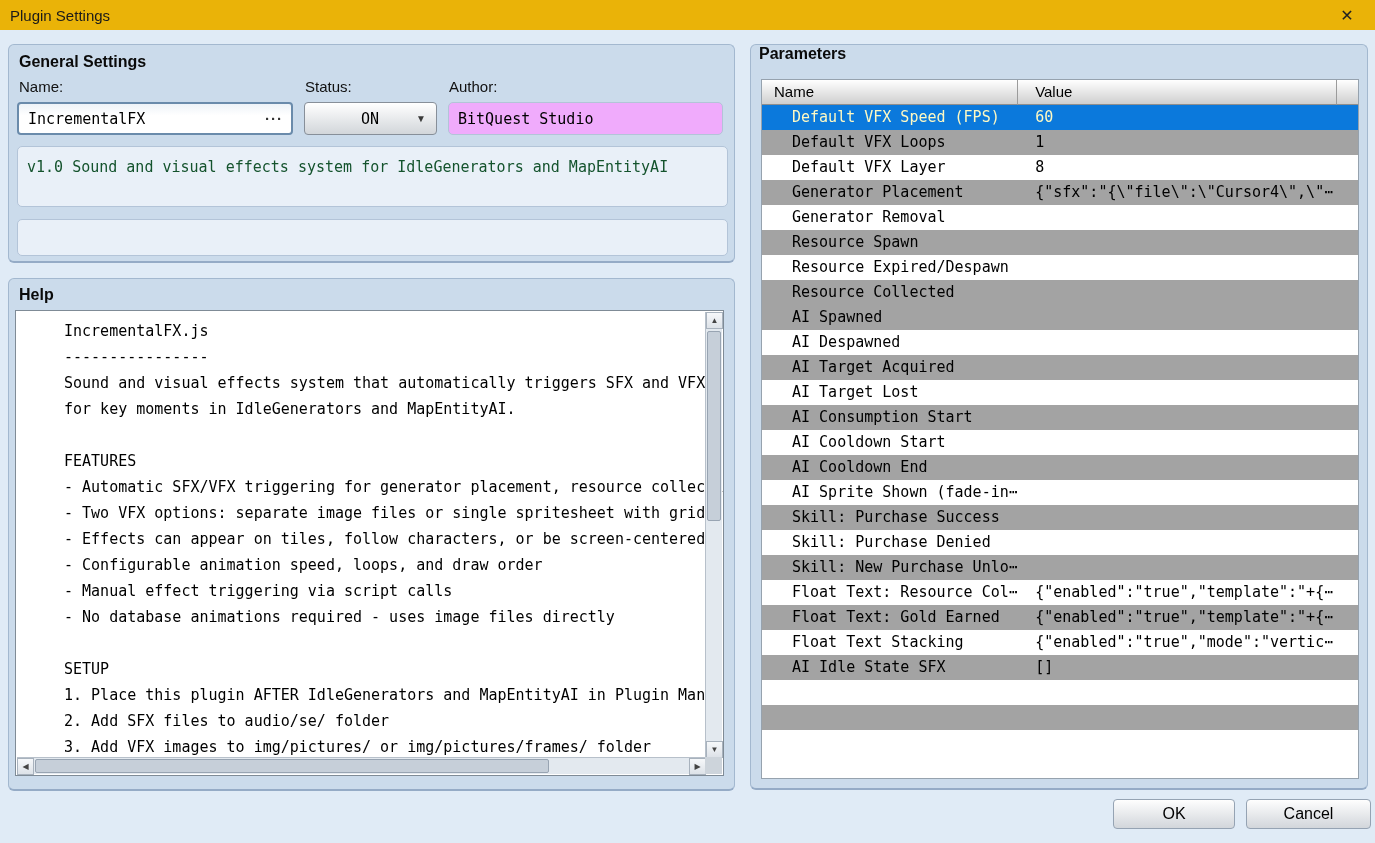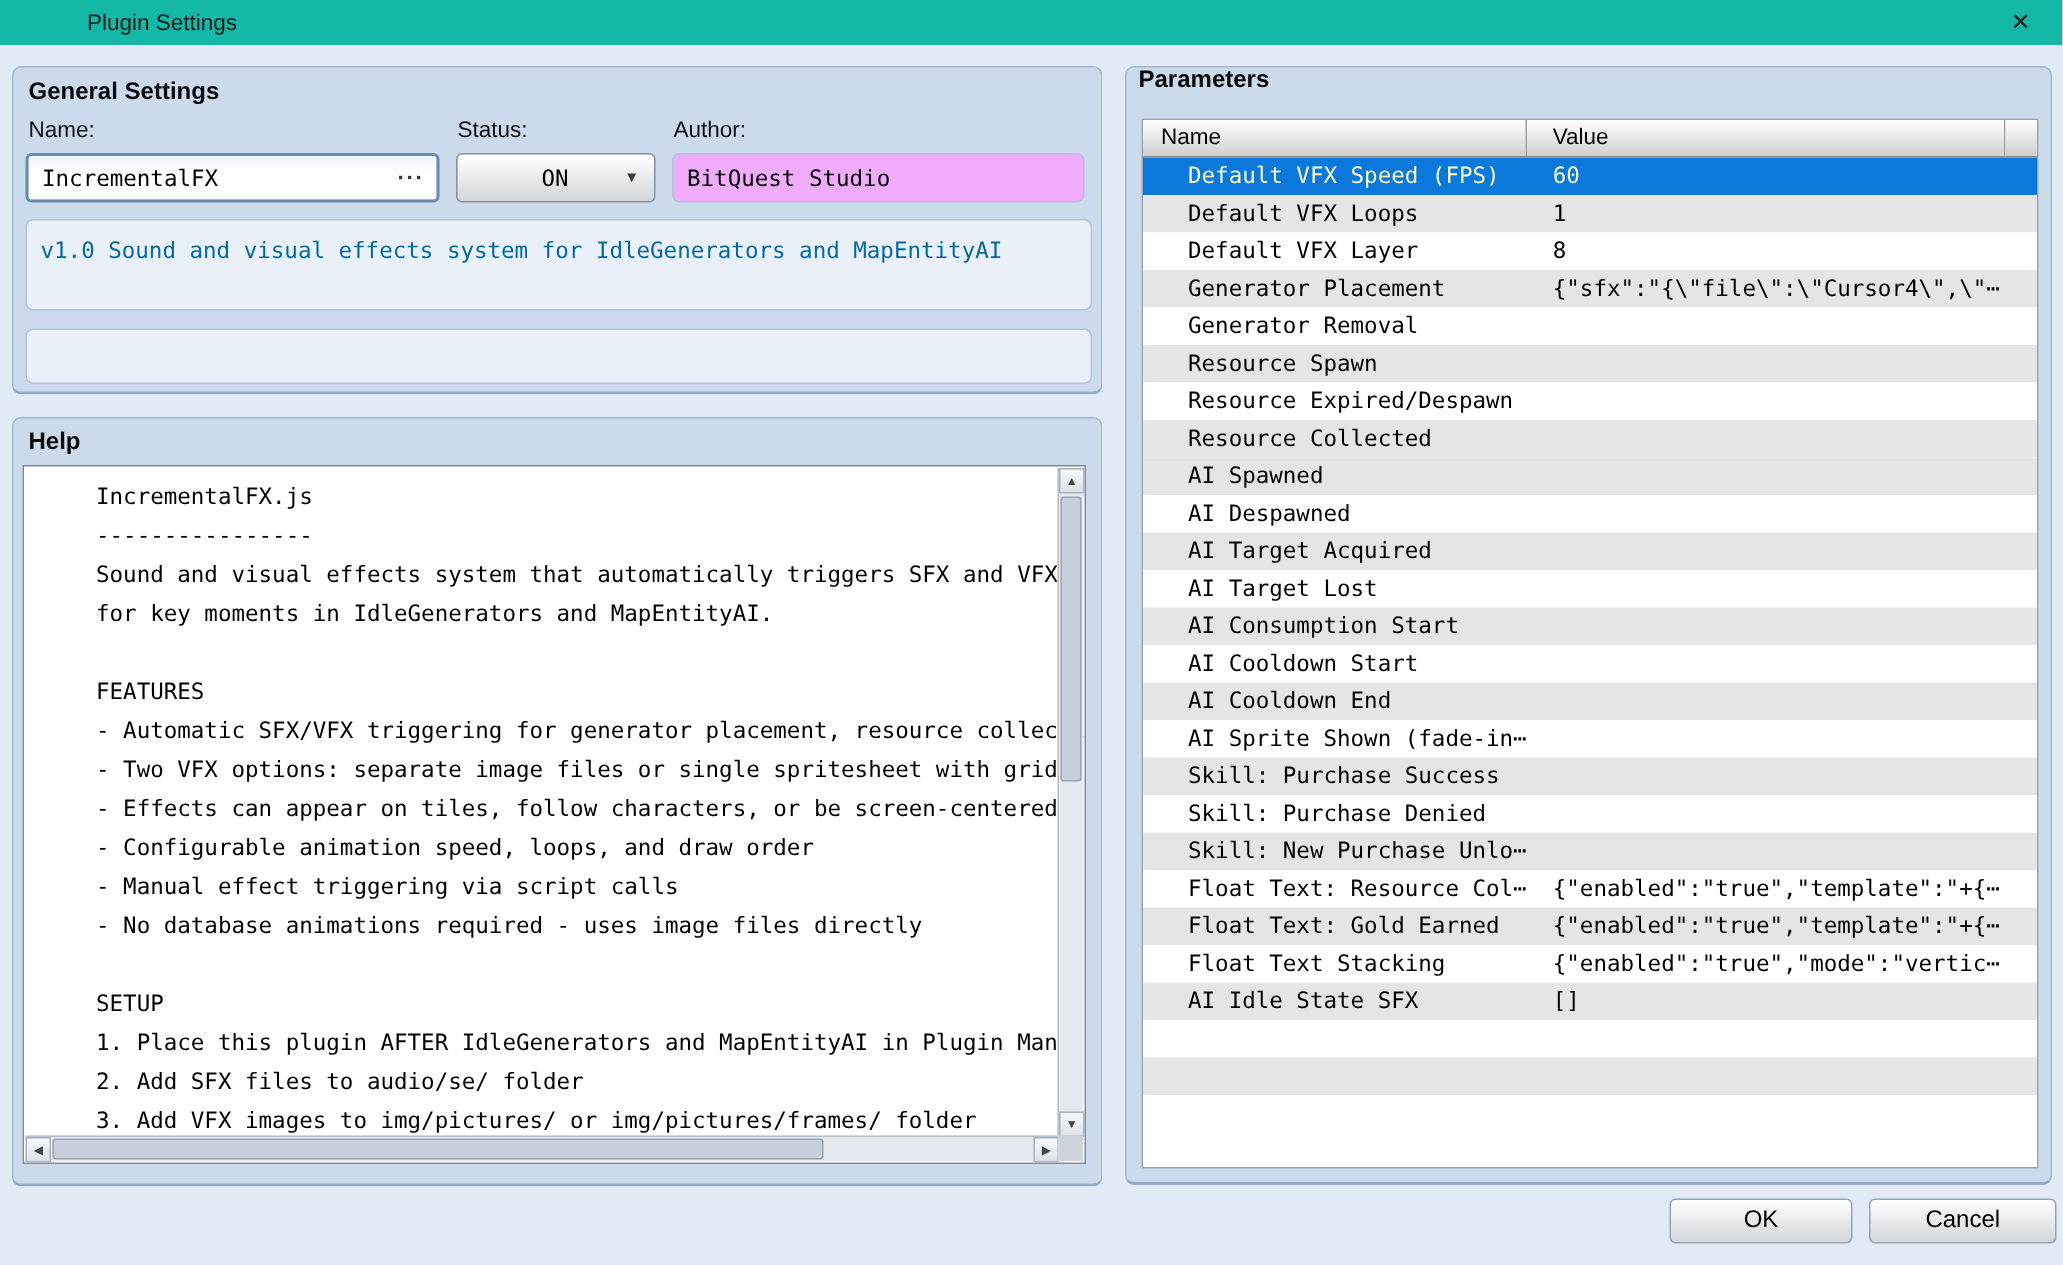--- a/index.html
+++ b/index.html
@@ -8,22 +8,22 @@
     font-family:"Liberation Sans", sans-serif;
     background:#e0ebf6;
     color:#111;
     position:relative;
   }
   .mono { font-family:"DejaVu Sans Mono", monospace; }
 
   
   .titlebar {
     position:absolute; left:0; top:0; width:1375px; height:30px;
-    background:#14b8a6;
-    display:flex; align-items:center;padding-left:48px;
+    background:#eab308;
+    display:flex; align-items:center;
   }
   .titlebar .title { font-size:15px; color:#1a1a1a; padding-left:10px; }
   .close-btn {
     position:absolute; right:8px; top:0; width:40px; height:30px;
     display:flex; align-items:center; justify-content:center;
     font-size:16px; color:#222; cursor:default;
   }
 
   
   .panel {
@@ -76,21 +76,21 @@
     position:absolute; left:439px; top:57px; width:275px; height:33px;
     background:#f0abfc;
     border:1px solid #b3c4d8; border-radius:5px;
     display:flex; align-items:center;
   }
   .readonly-field .txt { font-size:15px; padding-left:9px; color:#000; }
 
   .desc-box {
     position:absolute; left:8px; top:101px; width:711px; height:61px;
     background:#e9f0f8; border:1px solid #b3c4d8; border-radius:5px;
-    font-size:15px; color:#0369a1; padding:11px 9px;
+    font-size:15px; color:#14532d; padding:11px 9px;
     white-space:pre; overflow:hidden;
   }
   .empty-box {
     position:absolute; left:8px; top:174px; width:711px; height:37px;
     background:#e9f0f8; border:1px solid #b3c4d8; border-radius:5px;
   }
 
   
   .help-area {
     position:absolute; left:6px; top:31px; width:709px; height:466px;
@@ -147,21 +147,21 @@
     background:linear-gradient(#ffffff,#cfcfcf);
     border-right:1px solid #9b9b9b;
     border-bottom:1px solid #8e8e8e;
     font-size:15px; color:#000;
   }
   .th.c-name  { width:257px; padding-left:12px; }
   .th.c-value { width:320px; padding-left:17px; }
   .th.c-extra { width:21px; border-right:none; }
   .tbody { position:absolute; left:0; top:25px; width:100%; }
   .trow { display:flex; height:25px; background:#ffffff; }
-  .trow.alt { background:#e5e5e5; }
+  .trow.alt { background:#a3a3a3; }
   .trow.sel { background:#0b79dc; }
   .trow.sel .tc { color:#fef9c3; }
   .tc {
     font-size:15px; line-height:25px; color:#000;
     white-space:pre; overflow:hidden;
   }
   .tc.name  { width:257px; padding-left:30px; }
   .tc.value { width:341px; padding-left:17px; }
 
   

